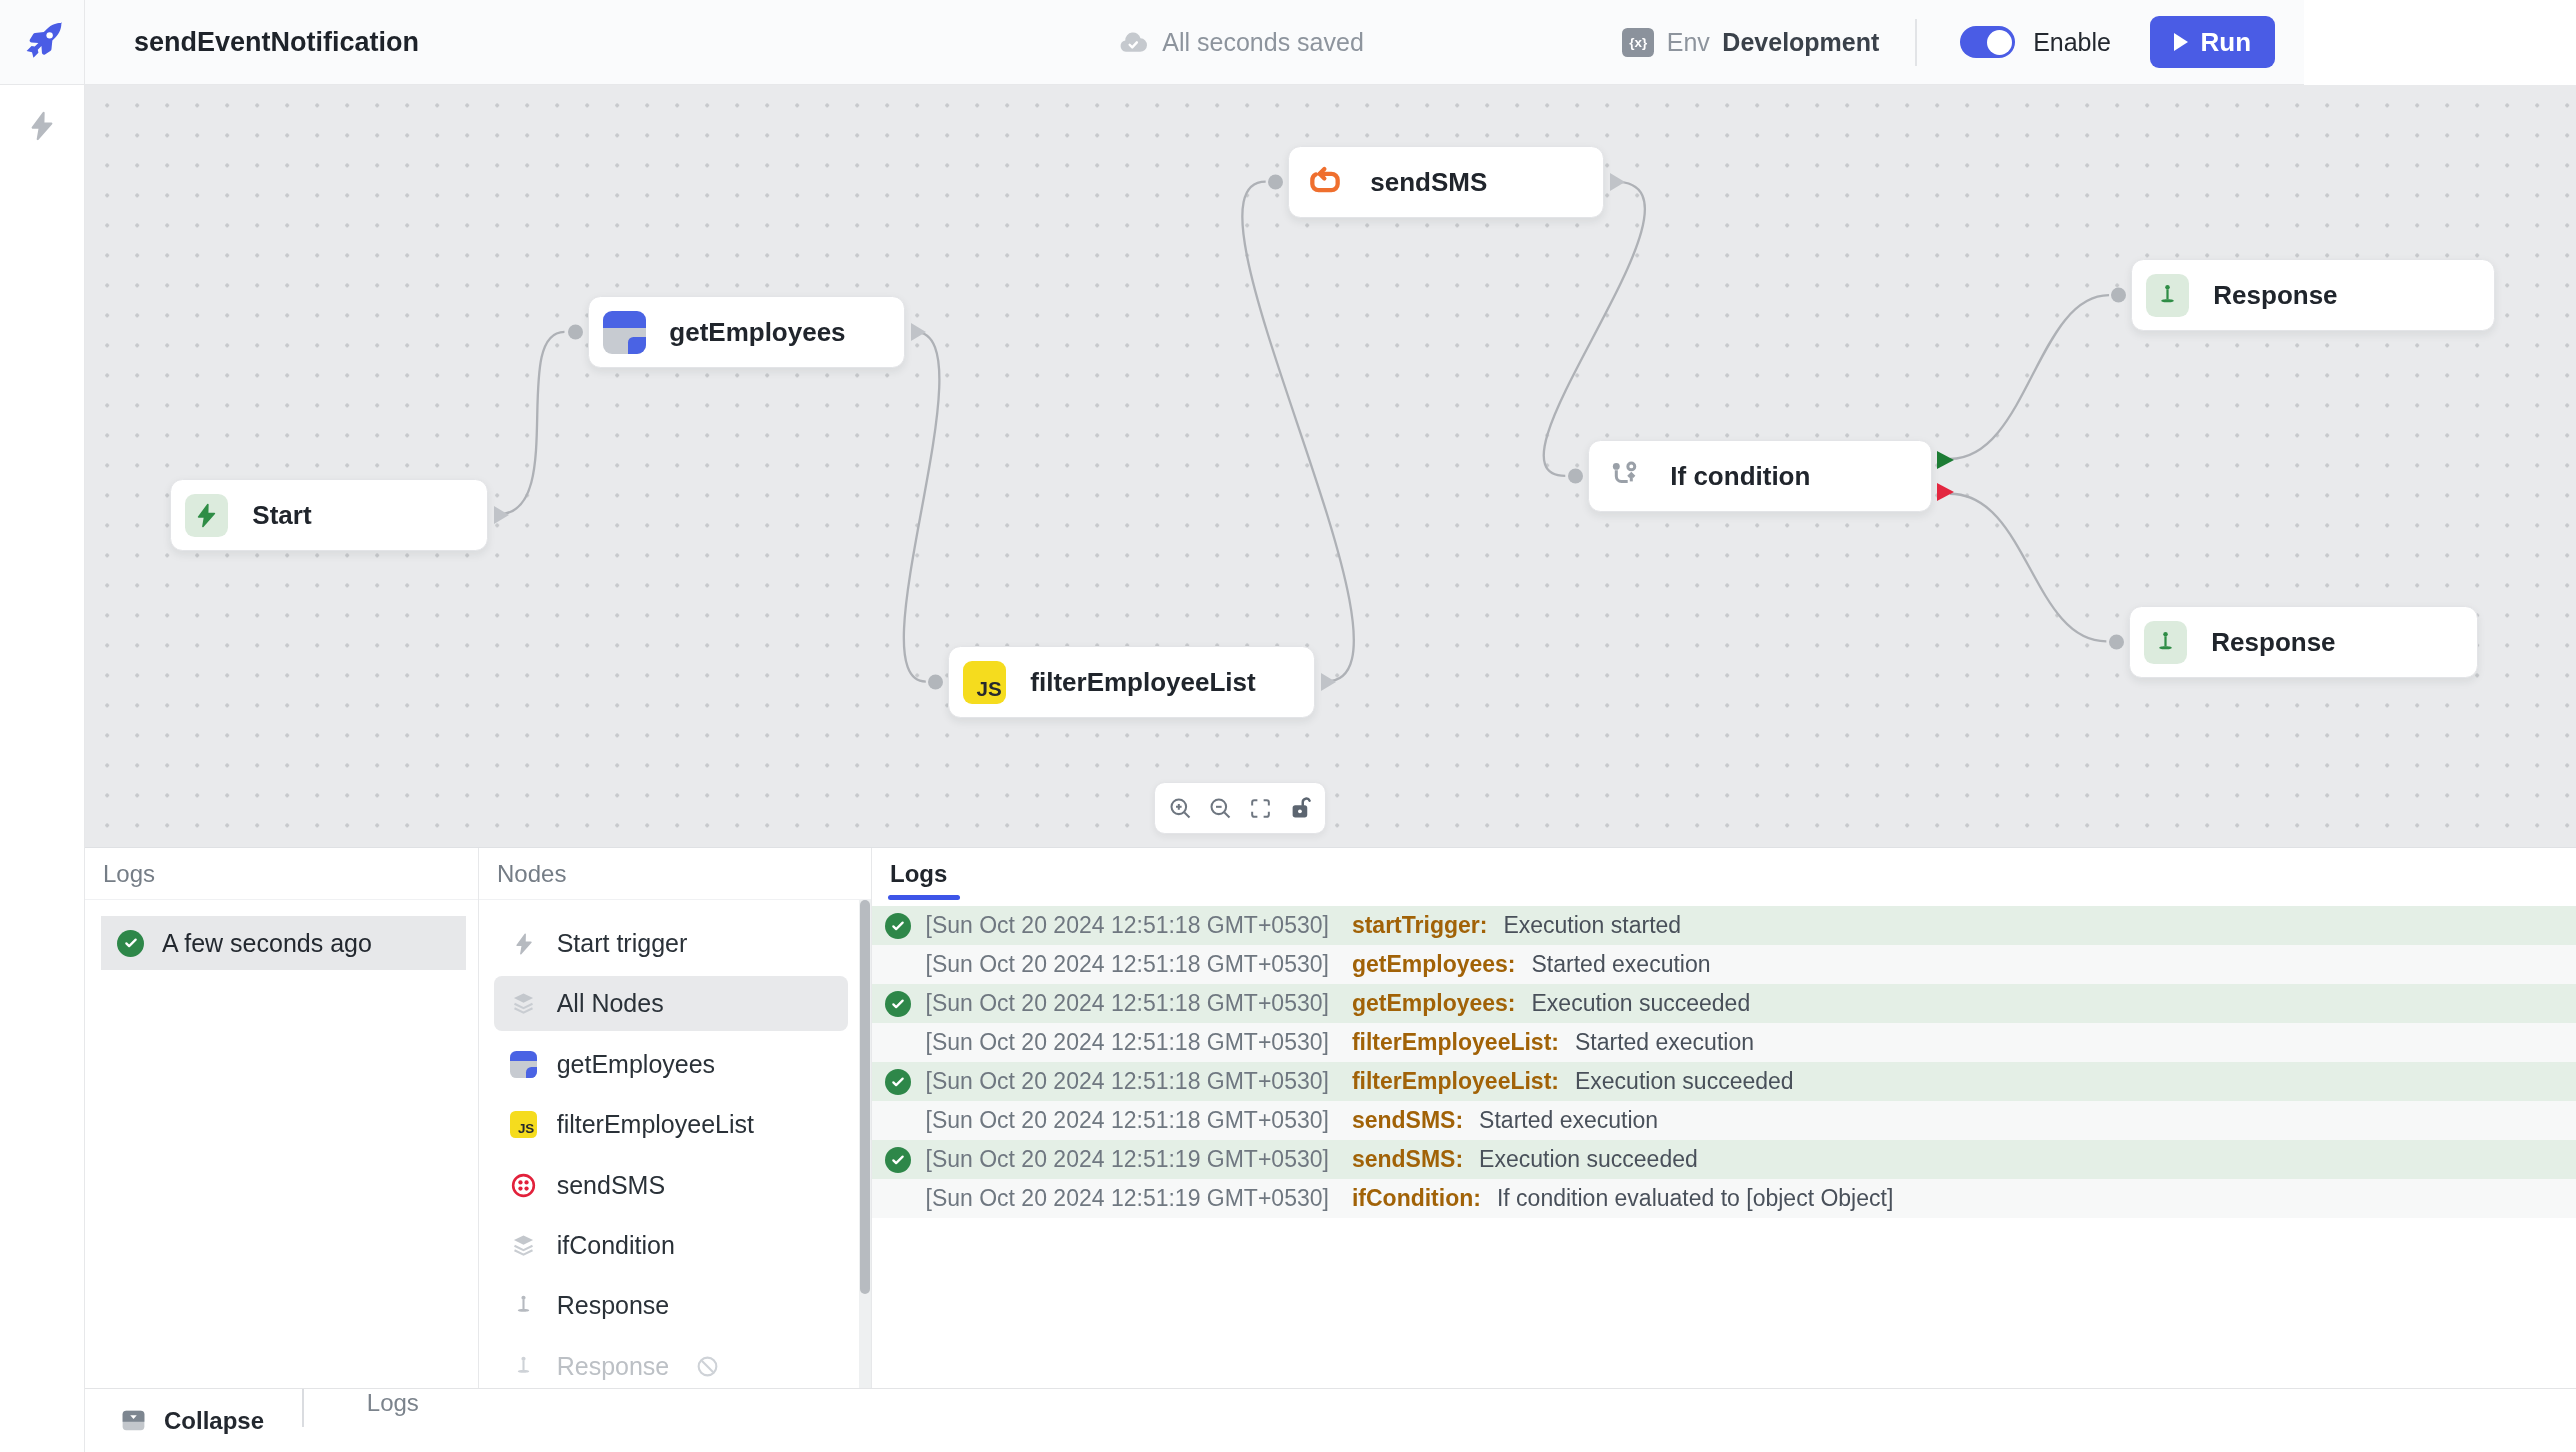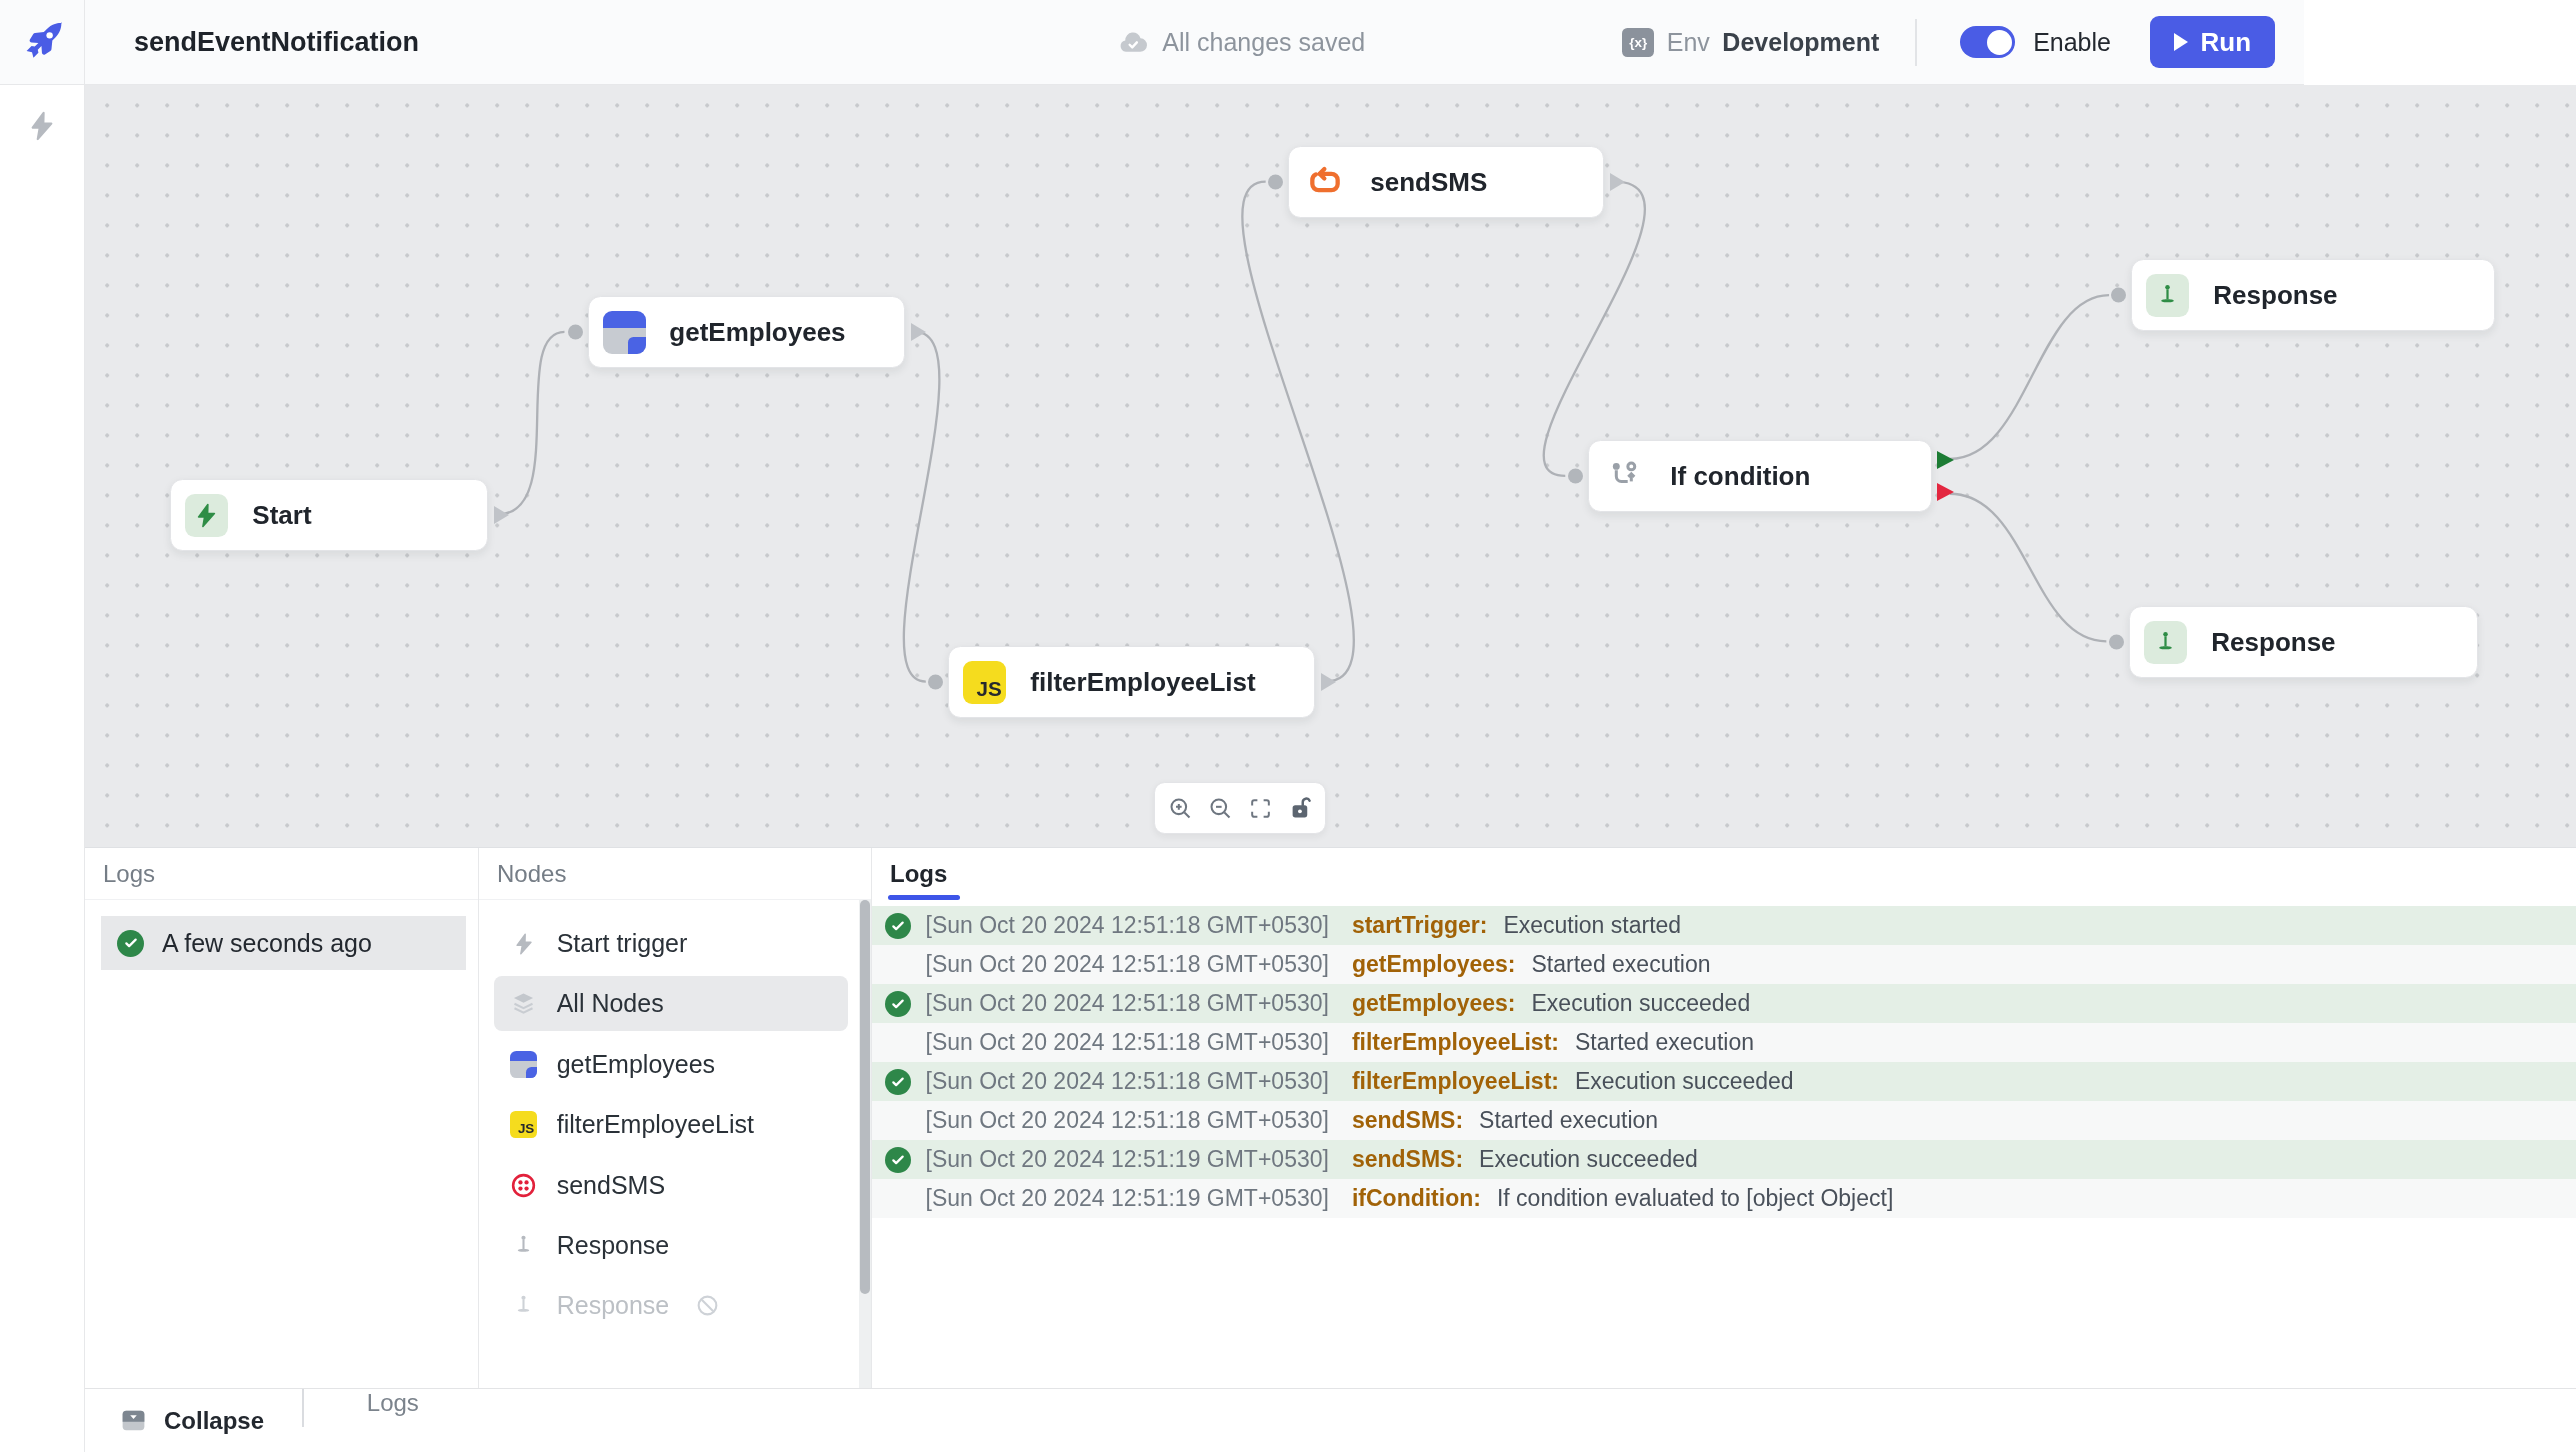--- a/index.html
+++ b/index.html
@@ -141,21 +141,21 @@
       <circle cx="345" cy="167" r="40" fill="#fff"></circle>
     </svg>
   </div>
   <div class="wf-title">sendEventNotification</div>
 
   <div class="saved">
     <svg viewBox="0 0 24 24">
       <path d="M6.3 19a4.6 4.6 0 0 1-.5-9.1A6.2 6.2 0 0 1 18 8.2 5.1 5.1 0 0 1 17.6 19z" fill="#c5c9ce"></path>
       <path d="M9.3 13.4l2.1 2.1 3.7-4" stroke="#fff" stroke-width="1.9" fill="none" stroke-linecap="round" stroke-linejoin="round"></path>
     </svg>
-    <span>All changes saved</span>
+    <span>All seconds saved</span>
   </div>
 
   <div class="header-right">
     <div class="env-chip">
       <span class="env-icon">{x}</span>
       <span class="env-label">Env</span>
       <span class="env-value">Development</span>
     </div>
     <div class="hdr-divider"></div>
     <div class="toggle">
@@ -370,20 +370,29 @@
               <circle cx="12" cy="12" r="9.2" stroke="#e2213b" stroke-width="2.3"></circle>
               <circle cx="9.3" cy="9.3" r="1.9" fill="#e2213b"></circle>
                 <circle cx="14.7" cy="9.3" r="1.9" fill="#e2213b"></circle>
               <circle cx="9.3" cy="14.7" r="1.9" fill="#e2213b"></circle>
                 <circle cx="14.7" cy="14.7" r="1.9" fill="#e2213b"></circle>
             </svg>
           </span>
           <span class="nlbl">sendSMS</span>
         </div>
 
+        <div class="node-item">
+          <span class="nic">
+            <svg viewBox="0 0 24 24" width="27" height="27">
+                <path d="M12 3l8.5 4.2L12 11.4 3.5 7.2z" fill="#c3c7cc"></path>
+                <path d="M4 12.2l8 4 8-4M4 16.2l8 4 8-4" fill="none" stroke="#c9cdd2" stroke-width="1.8"></path>
+              </svg>
+          </span>
+          <span class="nlbl">ifCondition</span>
+        </div>
 
         <div class="node-item">
           <span class="nic">
             <svg viewBox="0 0 24 24" width="25" height="25">
               <circle cx="12" cy="4.6" r="2" fill="#b6bac0"></circle>
                 <path d="M12 6.5v9" stroke="#b6bac0" stroke-width="2"></path>
               <path d="M6.5 16.6c0 2 11 2 11 0 0-1.7-11-1.7-11 0z" fill="#b6bac0"></path>
             </svg>
           </span>
           <span class="nlbl">Response</span>

